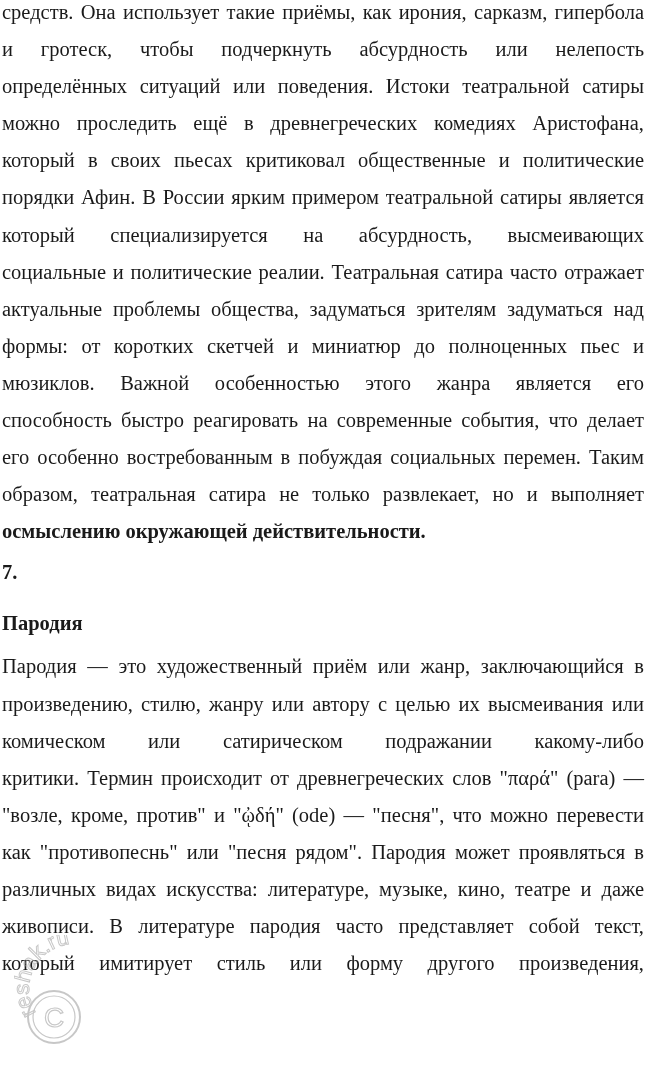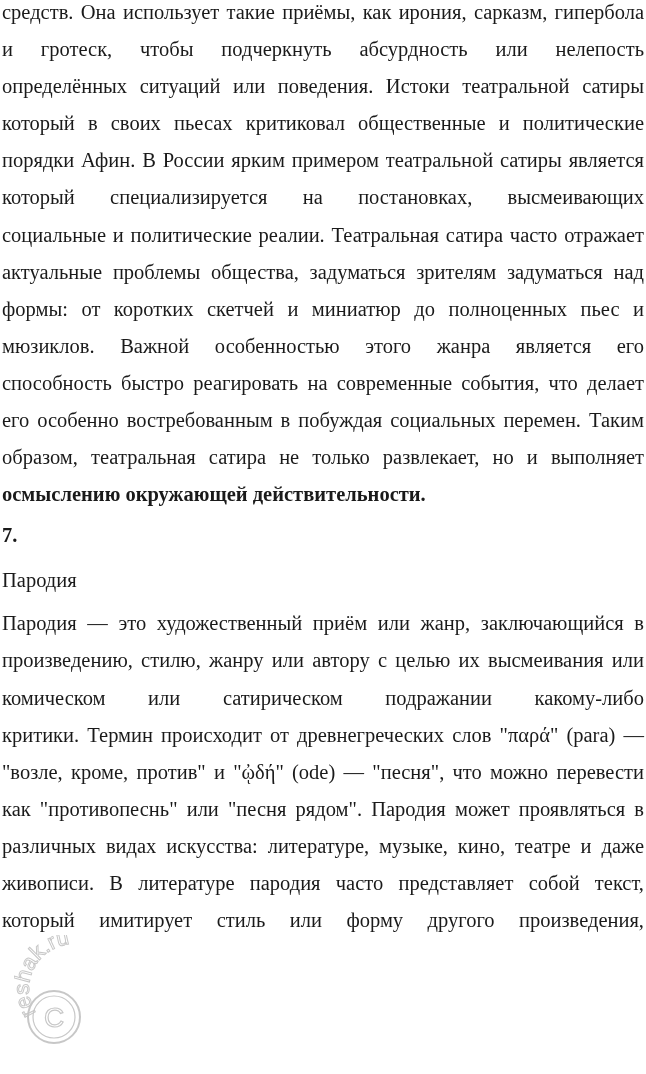--- a/index.html
+++ b/index.html
@@ -6,37 +6,38 @@
   body { width: 646px; height: 1074px; overflow: hidden; position: relative; }
   .page {
     position: absolute; left: 2px; top: -6px; width: 642px;
     font-family: "Liberation Serif", serif;
     font-size: 20.5px; line-height: 37.1px; color: #1a1a1a;
   }
   .para { text-align: justify; margin: 0; }
   .para .ln { display: block; text-align: justify; text-align-last: justify; white-space: nowrap; }
   .para .ln.last { text-align-last: left; font-weight: bold; }
   .num { font-weight: bold; margin: 4px 0 0 0; height: 37px; }
-  .heading { font-weight: normal; margin: 8px 0 6px 0; height: 37px; }
+  .heading { font-weight: bold; margin: 14px 0 6px 0; height: 37px; }
   .watermark {
     position: absolute; left: 14px; top: 935px; width: 120px; height: 120px;
     pointer-events: none; opacity: 0.55;
   }
 </style>
 </head>
 <body>
 
 <div class="page">
   <p class="para">
     <span class="ln">средств. Она использует такие приёмы, как ирония, сарказм, гипербола</span>
     <span class="ln">и гротеск, чтобы подчеркнуть абсурдность или нелепость</span>
     <span class="ln">определённых ситуаций или поведения. Истоки театральной сатиры</span>
+    <span class="ln">можно проследить ещё в древнегреческих комедиях Аристофана,</span>
     <span class="ln">который в своих пьесах критиковал общественные и политические</span>
     <span class="ln">порядки Афин. В России ярким примером театральной сатиры является</span>
-    <span class="ln">который специализируется на постановках, высмеивающих</span>
+    <span class="ln">который специализируется на абсурдность, высмеивающих</span>
     <span class="ln">социальные и политические реалии. Театральная сатира часто отражает</span>
     <span class="ln">актуальные проблемы общества, задуматься зрителям задуматься над</span>
     <span class="ln">формы: от коротких скетчей и миниатюр до полноценных пьес и</span>
     <span class="ln">мюзиклов. Важной особенностью этого жанра является его</span>
     <span class="ln">способность быстро реагировать на современные события, что делает</span>
     <span class="ln">его особенно востребованным в побуждая социальных перемен. Таким</span>
     <span class="ln">образом, театральная сатира не только развлекает, но и выполняет</span>
     <span class="ln last">осмыслению окружающей действительности.</span>
   </p>
 

